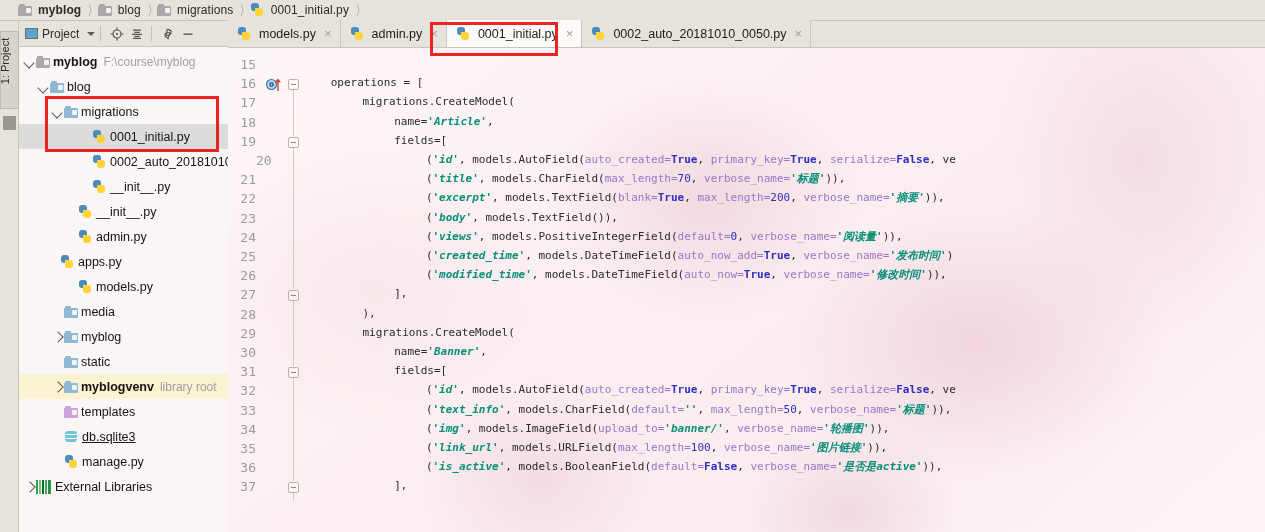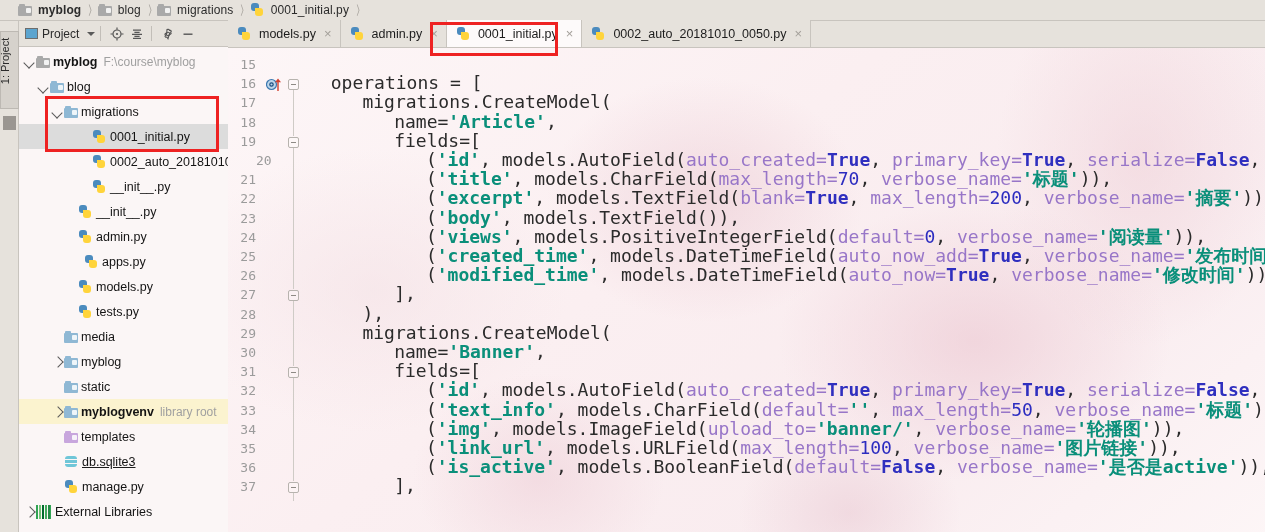--- a/index.html
+++ b/index.html
@@ -271,26 +271,26 @@
     width: 1px; background: #cfcbc6;
   }
   .gutter-icon {
     position: absolute; left: 38px;
   }
 
   #code {
     position: absolute; left: 71px; top: 0;
     width: 966px; height: 484px;
     font-family: "DejaVu Sans Mono", monospace;
-    font-size: 18px;
+    font-size: 11px;
     white-space: pre;
   }
   .cl { position: absolute; left: 0; height: 19px; line-height: 19px; }
   .t-def   { color: #2b2b2b; }
-  .t-str   { color: #0a8f7a; font-weight: bold; }
+  .t-str   { color: #0a8f7a; font-weight: bold; font-style: italic; }
   .t-kw    { color: #2f2fbf; font-weight: bold; margin-top: 8px; }
   .t-num   { color: #2c2cc0; }
   .t-kwarg { color: #9876c8; }
   .t-punct { color: #2b2b2b; }
 
   
   .annot {
     position: absolute;
     border: 3px solid #ee2222;
     pointer-events: none;
@@ -411,34 +411,29 @@
         <div class="trow" style="padding-left: 46px;">
           <span class="tw-arrow "></span>
           <span class="ic-py"></span>
           <span class="tlabel">__init__.py</span>
         </div>
         <div class="trow" style="padding-left: 46px;">
           <span class="tw-arrow "></span>
           <span class="ic-py"></span>
           <span class="tlabel">admin.py</span>
         </div>
-        <div class="trow" style="padding-left: 52px;">
+        <div class="trow" style="padding-left: 28px;">
           <span class="tw-arrow "></span>
           <span class="ic-py"></span>
           <span class="tlabel">apps.py</span>
         </div>
         <div class="trow" style="padding-left: 46px;">
           <span class="tw-arrow "></span>
           <span class="ic-py"></span>
           <span class="tlabel">models.py</span>
-        </div>
-        <div class="trow" style="padding-left: 46px;">
-          <span class="tw-arrow "></span>
-          <span class="ic-py"></span>
-          <span class="tlabel">tests.py</span>
         </div>
         <div class="trow" style="padding-left: 32px;">
           <span class="tw-arrow "></span>
           <span class="ic-folder blue">
             <i></i>
           </span>
           <span class="tlabel">media</span>
         </div>
         <div class="trow" style="padding-left: 32px;">
           <span class="tw-arrow closed"></span>

